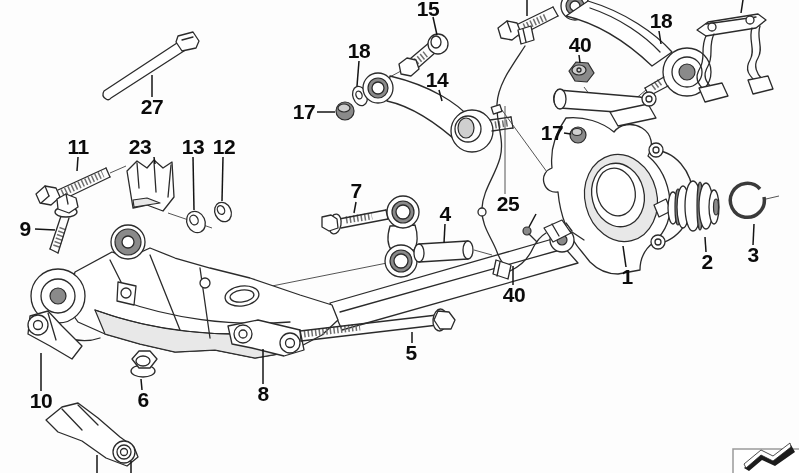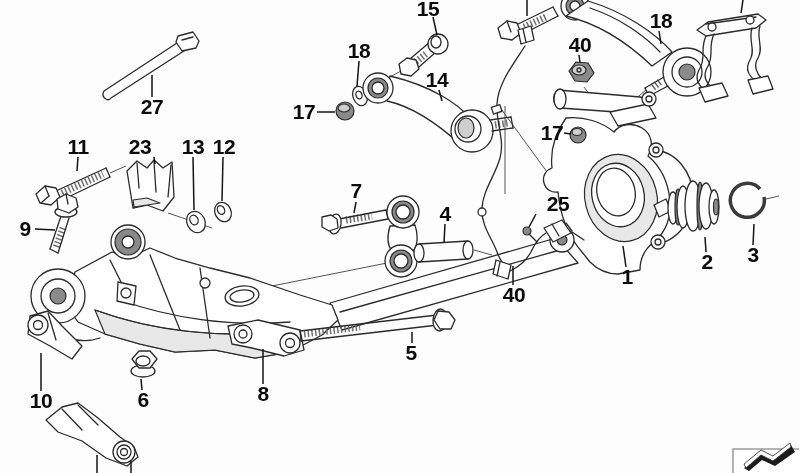--- a/index.html
+++ b/index.html
@@ -340,21 +340,21 @@
 </svg>
 
   <span class="part-label" style="left:152px;top:107px">27</span>
   <span class="part-label" style="left:428px;top:9px">15</span>
   <span class="part-label" style="left:359px;top:51px">18</span>
   <span class="part-label" style="left:304px;top:112px">17</span>
   <span class="part-label" style="left:437px;top:80px">14</span>
   <span class="part-label" style="left:661px;top:21px">18</span>
   <span class="part-label" style="left:580px;top:45px">40</span>
   <span class="part-label" style="left:552px;top:133px">17</span>
-  <span class="part-label" style="left:558px;top:204px">25</span>
+  <span class="part-label" style="left:508px;top:204px">25</span>
   <span class="part-label" style="left:514px;top:295px">40</span>
   <span class="part-label" style="left:627px;top:277px">1</span>
   <span class="part-label" style="left:707px;top:262px">2</span>
   <span class="part-label" style="left:753px;top:255px">3</span>
   <span class="part-label" style="left:78px;top:147px">11</span>
   <span class="part-label" style="left:140px;top:147px">23</span>
   <span class="part-label" style="left:193px;top:147px">13</span>
   <span class="part-label" style="left:224px;top:147px">12</span>
   <span class="part-label" style="left:25px;top:229px">9</span>
   <span class="part-label" style="left:356px;top:191px">7</span>

